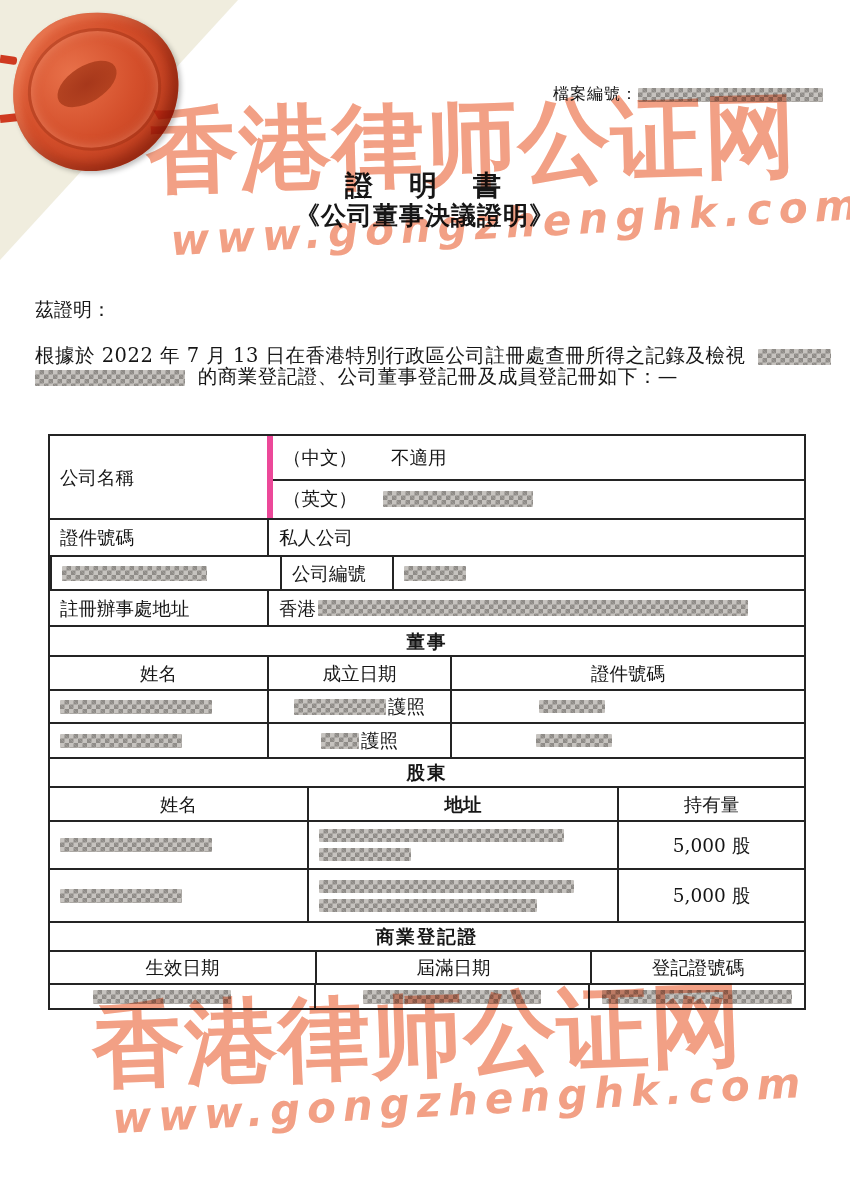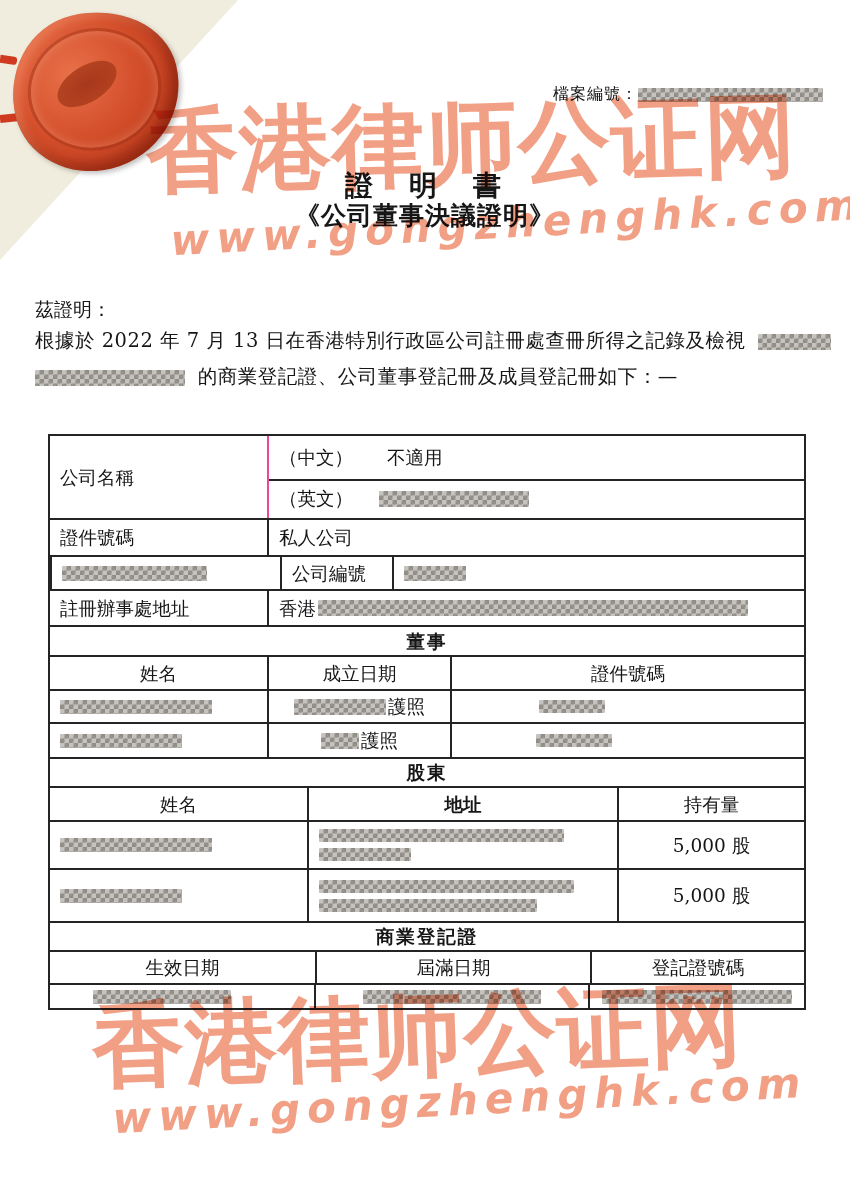--- a/index.html
+++ b/index.html
@@ -80,21 +80,21 @@
   }
 
   
   .file-line { position: absolute; left: 553px; top: 84px; font-size: 16px; letter-spacing: 1px; z-index: 10; }
   .doc-title { position: absolute; left: 0; top: 167px; width: 100%; text-align: center;
                font-size: 28px; font-weight: 600; letter-spacing: 4px; z-index: 10; }
   .doc-subtitle { position: absolute; left: 0; top: 199px; width: 100%; text-align: center;
                font-size: 25px; font-weight: 600; letter-spacing: 1px; z-index: 10; }
   .certify { position: absolute; left: 35px; top: 297px; font-size: 19px; z-index: 10; }
   .bodyline { position: absolute; left: 35px; font-size: 19.5px; white-space: nowrap; z-index: 10; letter-spacing: .5px; }
-  .bl1 { top: 327px; } .bl2 { top: 363px; }
+  .bl1 { top: 342px; } .bl2 { top: 363px; }
 
   
   .doc-table {
     position: absolute; left: 48px; top: 434px; width: 758px;
     border: 2px solid #242424; z-index: 10;
     font-size: 18.5px; background: transparent;
   }
   .trow { display: flex; border-top: 2px solid #242424; align-items: stretch; }
   .trow.first { border-top: none; }
   .tcell { border-left: 2px solid #242424; display: flex; align-items: center; padding: 0 10px; }
@@ -138,21 +138,21 @@
   </div>
   <div class="bodyline bl2">
     <span class="px" style="width:150px;height:16px;margin-right:6px;"></span>
     <span>的商業登記證、公司董事登記冊及成員登記冊如下：—</span>
   </div>
 
   <div class="doc-table">
 
     <div class="trow first" style="height:82px">
       <div class="tcell c1 w217">公司名稱</div>
-      <div class="subcol" style="border-left:2px solid #ec4899;">
+      <div class="subcol" style="border-left:6px solid #ec4899;">
         <div class="subrow top" style="height:45px">
           <span>（中文）</span>
           <span class="gap"></span>
           <span>不適用</span>
         </div>
         <div class="subrow" style="height:35px">
           <span>（英文）</span>
           <span class="gap" style="width:26px"></span>
           <span class="px" style="width:150px;height:16px;"></span>
         </div>

